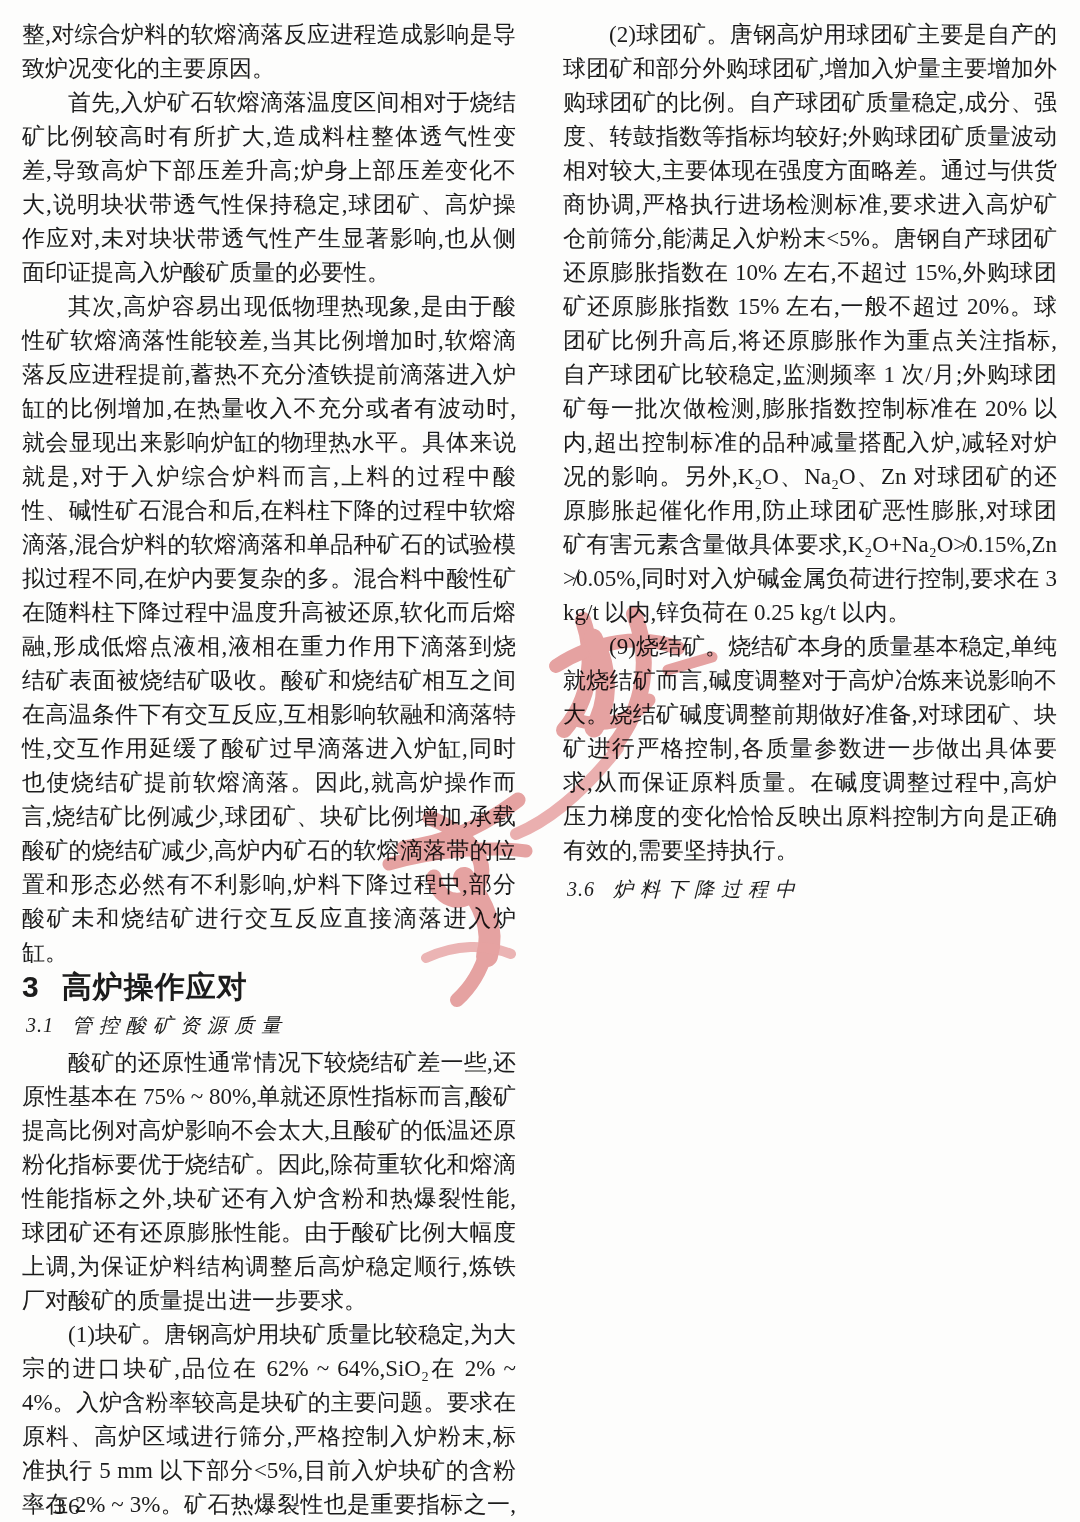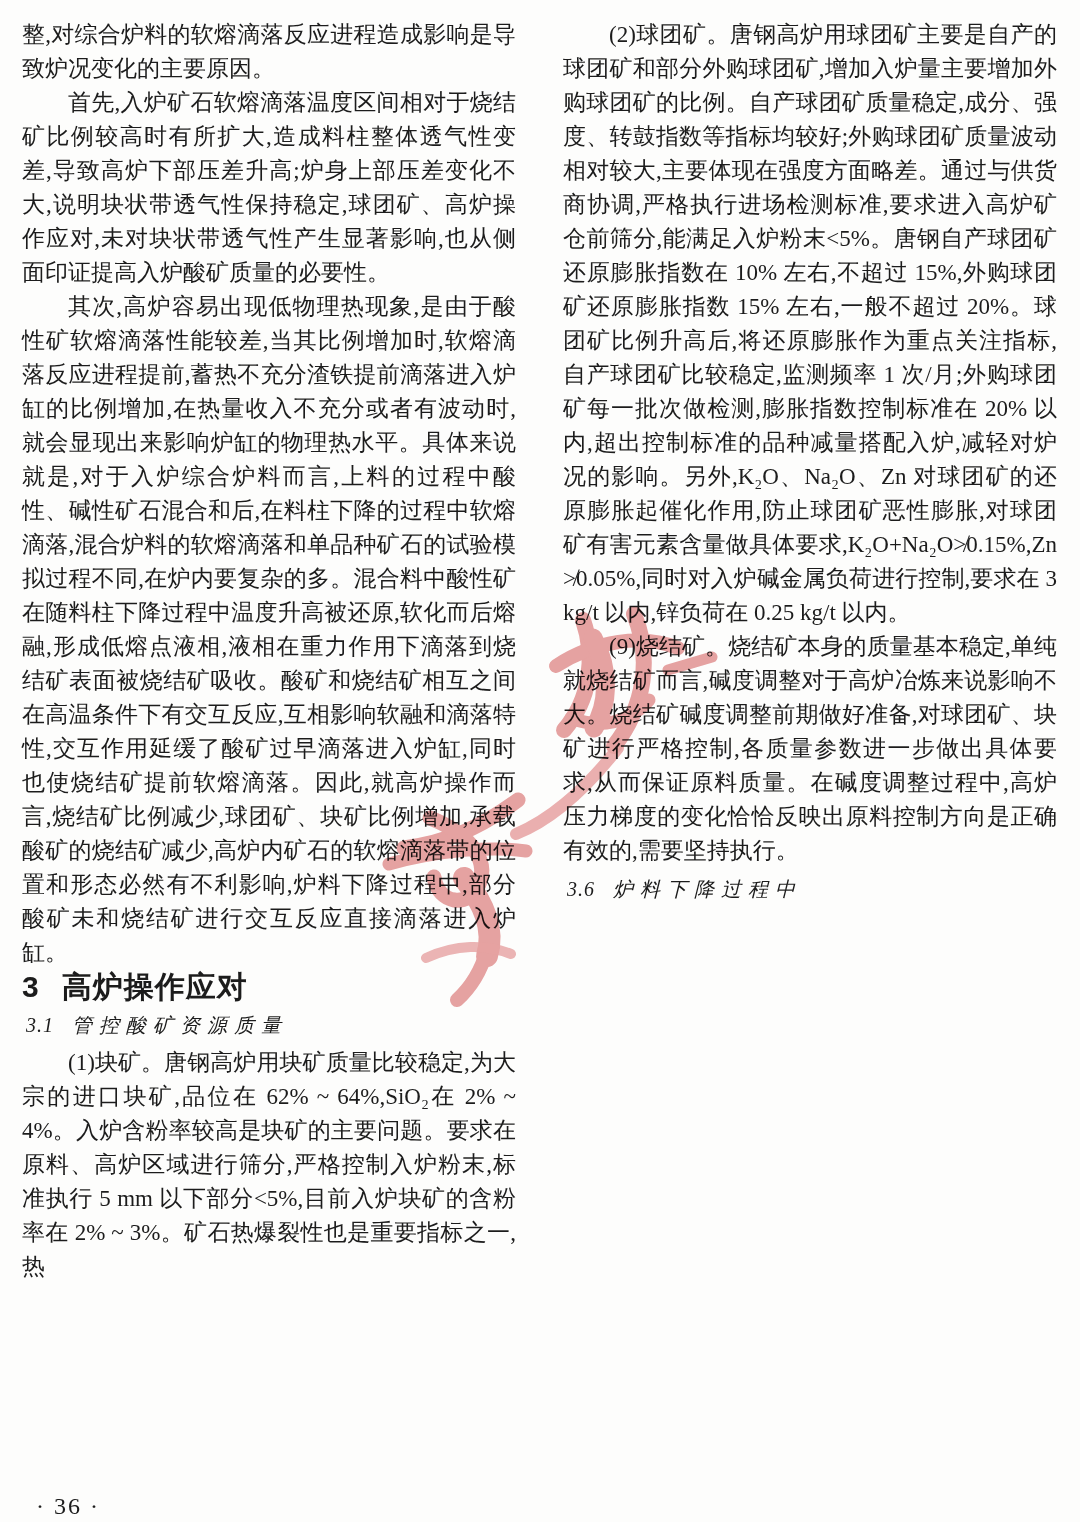--- a/index.html
+++ b/index.html
@@ -52,20 +52,21 @@
 <body>
 
 <div class="page">
 
   <div class="col" id="col-left">
     <p class="body noindent">整,对综合炉料的软熔滴落反应进程造成影响是导致炉况变化的主要原因。</p>
     <p class="body">首先,入炉矿石软熔滴落温度区间相对于烧结矿比例较高时有所扩大,造成料柱整体透气性变差,导致高炉下部压差升高;炉身上部压差变化不大,说明块状带透气性保持稳定,球团矿、高炉操作应对,未对块状带透气性产生显著影响,也从侧面印证提高入炉酸矿质量的必要性。</p>
     <p class="body">其次,高炉容易出现低物理热现象,是由于酸性矿软熔滴落性能较差,当其比例增加时,软熔滴落反应进程提前,蓄热不充分渣铁提前滴落进入炉缸的比例增加,在热量收入不充分或者有波动时,就会显现出来影响炉缸的物理热水平。具体来说就是,对于入炉综合炉料而言,上料的过程中酸性、碱性矿石混合和后,在料柱下降的过程中软熔滴落,混合炉料的软熔滴落和单品种矿石的试验模拟过程不同,在炉内要复杂的多。混合料中酸性矿在随料柱下降过程中温度升高被还原,软化而后熔融,形成低熔点液相,液相在重力作用下滴落到烧结矿表面被烧结矿吸收。酸矿和烧结矿相互之间在高温条件下有交互反应,互相影响软融和滴落特性,交互作用延缓了酸矿过早滴落进入炉缸,同时也使烧结矿提前软熔滴落。因此,就高炉操作而言,烧结矿比例减少,球团矿、块矿比例增加,承载酸矿的烧结矿减少,高炉内矿石的软熔滴落带的位置和形态必然有不利影响,炉料下降过程中,部分酸矿未和烧结矿进行交互反应直接滴落进入炉缸。</p>
     <h2 class="sec"><span class="sec-num">3</span><span class="sec-title">高炉操作应对</span></h2>
     <h3 class="subsec"><span class="subsec-num">3.1</span><span class="subsec-title">管控酸矿资源质量</span></h3>
+    <p class="body">酸矿的还原性通常情况下较烧结矿差一些,还原性基本在 75% ~ 80%,单就还原性指标而言,酸矿提高比例对高炉影响不会太大,且酸矿的低温还原粉化指标要优于烧结矿。因此,除荷重软化和熔滴性能指标之外,块矿还有入炉含粉和热爆裂性能,球团矿还有还原膨胀性能。由于酸矿比例大幅度上调,为保证炉料结构调整后高炉稳定顺行,炼铁厂对酸矿的质量提出进一步要求。</p>
     <p class="body">(1)块矿。唐钢高炉用块矿质量比较稳定,为大宗的进口块矿,品位在 62% ~ 64%,SiO₂在 2% ~ 4%。入炉含粉率较高是块矿的主要问题。要求在原料、高炉区域进行筛分,严格控制入炉粉末,标准执行 5 mm 以下部分&lt;5%,目前入炉块矿的含粉率在 2% ~ 3%。矿石热爆裂性也是重要指标之一,热</p>
   </div>
 
   <div class="col" id="col-right">
     <p class="body">(2)球团矿。唐钢高炉用球团矿主要是自产的球团矿和部分外购球团矿,增加入炉量主要增加外购球团矿的比例。自产球团矿质量稳定,成分、强度、转鼓指数等指标均较好;外购球团矿质量波动相对较大,主要体现在强度方面略差。通过与供货商协调,严格执行进场检测标准,要求进入高炉矿仓前筛分,能满足入炉粉末&lt;5%。唐钢自产球团矿还原膨胀指数在 10% 左右,不超过 15%,外购球团矿还原膨胀指数 15% 左右,一般不超过 20%。球团矿比例升高后,将还原膨胀作为重点关注指标,自产球团矿比较稳定,监测频率 1 次/月;外购球团矿每一批次做检测,膨胀指数控制标准在 20% 以内,超出控制标准的品种减量搭配入炉,减轻对炉况的影响。另外,K₂O、Na₂O、Zn 对球团矿的还原膨胀起催化作用,防止球团矿恶性膨胀,对球团矿有害元素含量做具体要求,K₂O+Na₂O≯0.15%,Zn≯0.05%,同时对入炉碱金属负荷进行控制,要求在 3kg/t 以内,锌负荷在 0.25 kg/t 以内。</p>
     <p class="body">(9)烧结矿。烧结矿本身的质量基本稳定,单纯就烧结矿而言,碱度调整对于高炉冶炼来说影响不大。烧结矿碱度调整前期做好准备,对球团矿、块矿进行严格控制,各质量参数进一步做出具体要求,从而保证原料质量。在碱度调整过程中,高炉压力梯度的变化恰恰反映出原料控制方向是正确有效的,需要坚持执行。</p>
     <h3 class="subsec"><span class="subsec-num">3.6</span><span class="subsec-title">炉料下降过程中</span></h3>
   </div>
 
   <div class="pagenum">· 36 ·</div>

